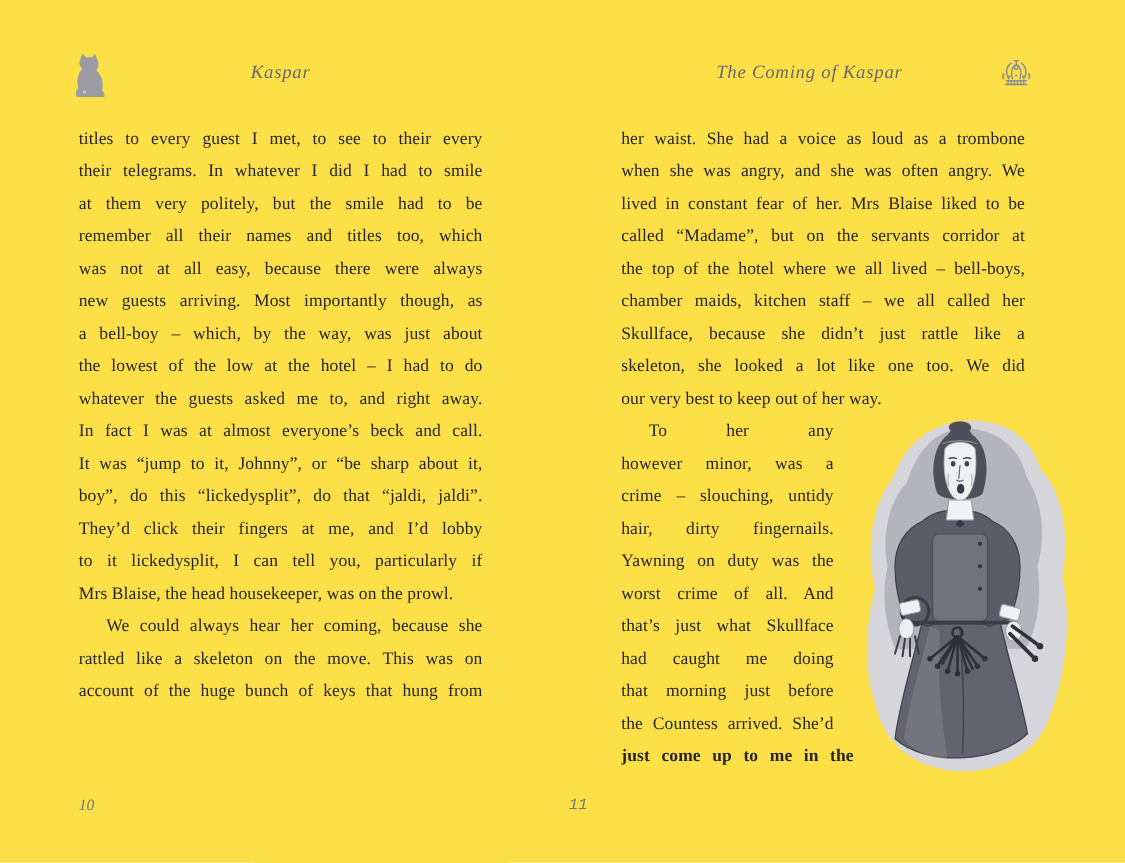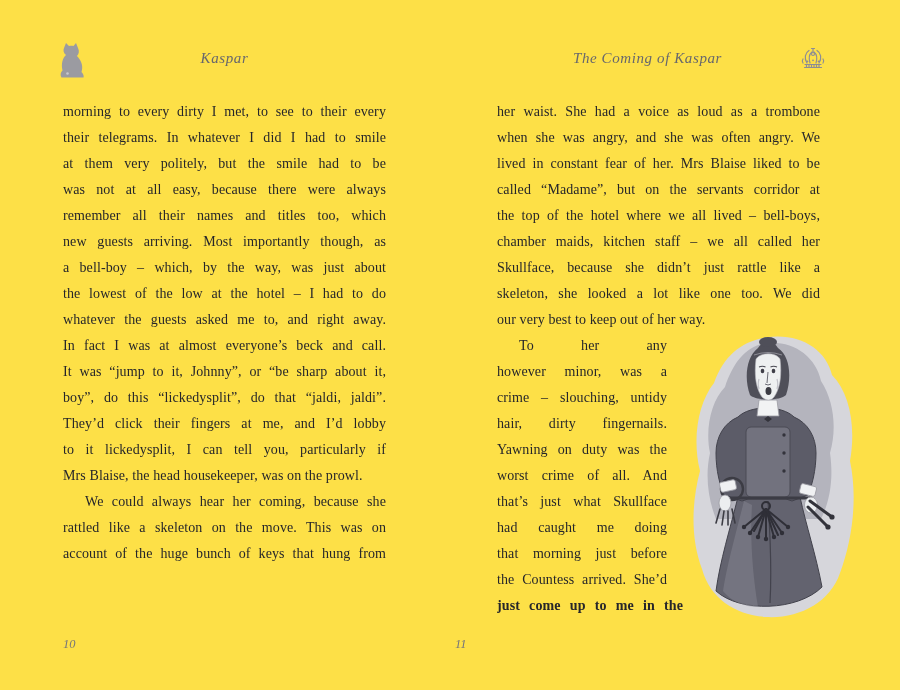--- a/index.html
+++ b/index.html
@@ -5,21 +5,21 @@
   html,body{margin:0;padding:0;}
   .spread{position:relative;width:900px;height:690px;background:#fde047;overflow:hidden;
           font-family:"Liberation Serif","DejaVu Serif",serif;}
   .header{position:absolute;top:50px;height:22px;font-style:italic;font-size:15px;
           letter-spacing:.6px;color:#67676d;text-align:center;}
   #hdr-left{left:63px;width:323px;}
   #hdr-right{left:486px;width:323px;}
   .pagenum{position:absolute;top:637px;height:18px;font-style:italic;font-size:12.5px;
            color:#75757b;text-align:left;}
   #pn-left{left:63px;width:323px;}
-  #pn-right{left:455px;width:323px;}
+  #pn-right{left:455px;width:323px;font-family:Liberation Mono, monospace;}
   .col{position:absolute;top:99px;}
   #col-left{left:63px;width:323px;}
   #col-right{left:497px;width:323px;}
   .ln{width:323px;height:26px;font-size:14px;line-height:26px;color:#26262a;
       letter-spacing:.1px;text-align:justify;text-align-last:justify;overflow:hidden;}
   .ln.end{text-align-last:left;}
   .ln.indent{text-indent:22px;}
   .ln.narrow{width:170px;}
   .ln.narrow-last{width:186px;font-weight:bold;}
   .icon{position:absolute;}
@@ -58,25 +58,25 @@
       <circle cx="12.5" cy="15.3" r=".9" fill="#8d8d94"></circle>
       <circle cx="18" cy="14.3" r=".9" fill="#8d8d94"></circle>
       <circle cx="23.5" cy="15.3" r=".9" fill="#8d8d94"></circle>
     </svg>
   </div>
 
   <div class="header" id="hdr-left">Kaspar</div>
   <div class="header" id="hdr-right">The Coming of Kaspar</div>
 
   <div class="col" id="col-left">
-    <div class="ln">morning to every dirty I met, to see to their every</div>
+    <div class="ln">titles to every guest I met, to see to their every</div>
     <div class="ln">their telegrams. In whatever I did I had to smile</div>
     <div class="ln">at them very politely, but the smile had to be</div>
+    <div class="ln">remember all their names and titles too, which</div>
     <div class="ln">was not at all easy, because there were always</div>
-    <div class="ln">remember all their names and titles too, which</div>
     <div class="ln">new guests arriving. Most importantly though, as</div>
     <div class="ln">a bell-boy – which, by the way, was just about</div>
     <div class="ln">the lowest of the low at the hotel – I had to do</div>
     <div class="ln">whatever the guests asked me to, and right away.</div>
     <div class="ln">In fact I was at almost everyone’s beck and call.</div>
     <div class="ln">It was “jump to it, Johnny”, or “be sharp about it,</div>
     <div class="ln">boy”, do this “lickedysplit”, do that “jaldi, jaldi”.</div>
     <div class="ln">They’d click their fingers at me, and I’d lobby</div>
     <div class="ln">to it lickedysplit, I can tell you, particularly if</div>
     <div class="ln end">Mrs Blaise, the head housekeeper, was on the prowl.</div>

